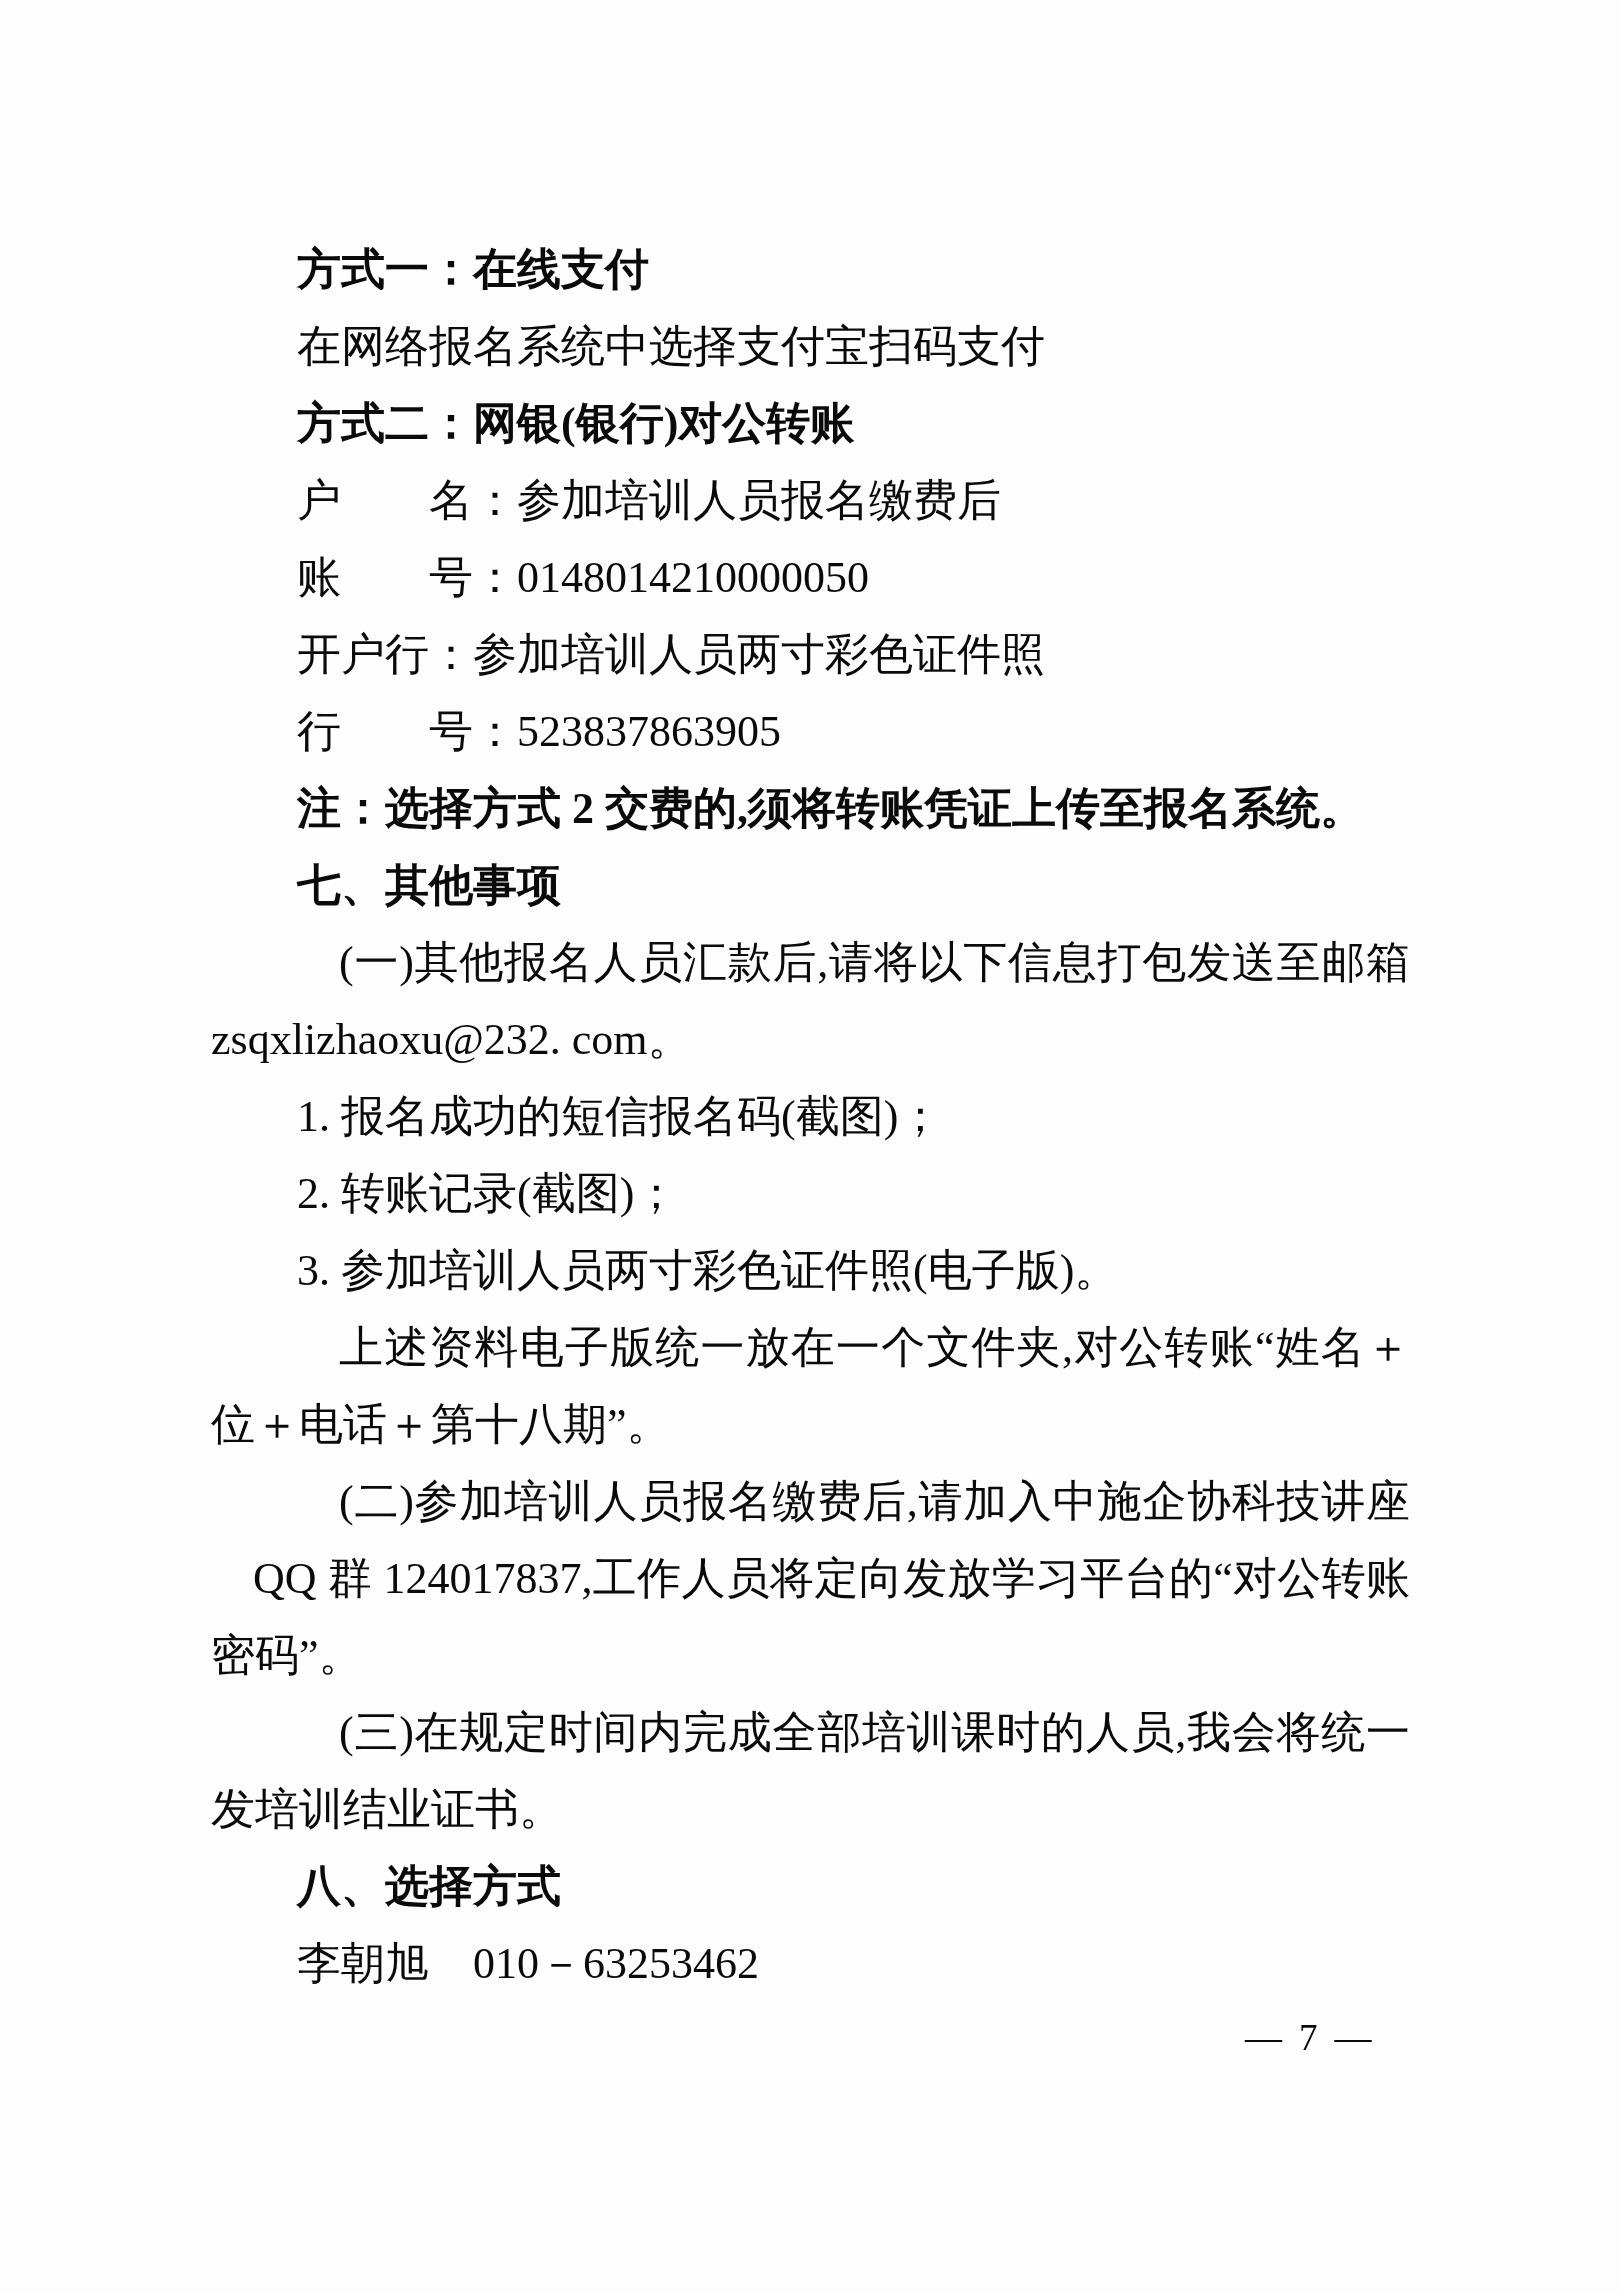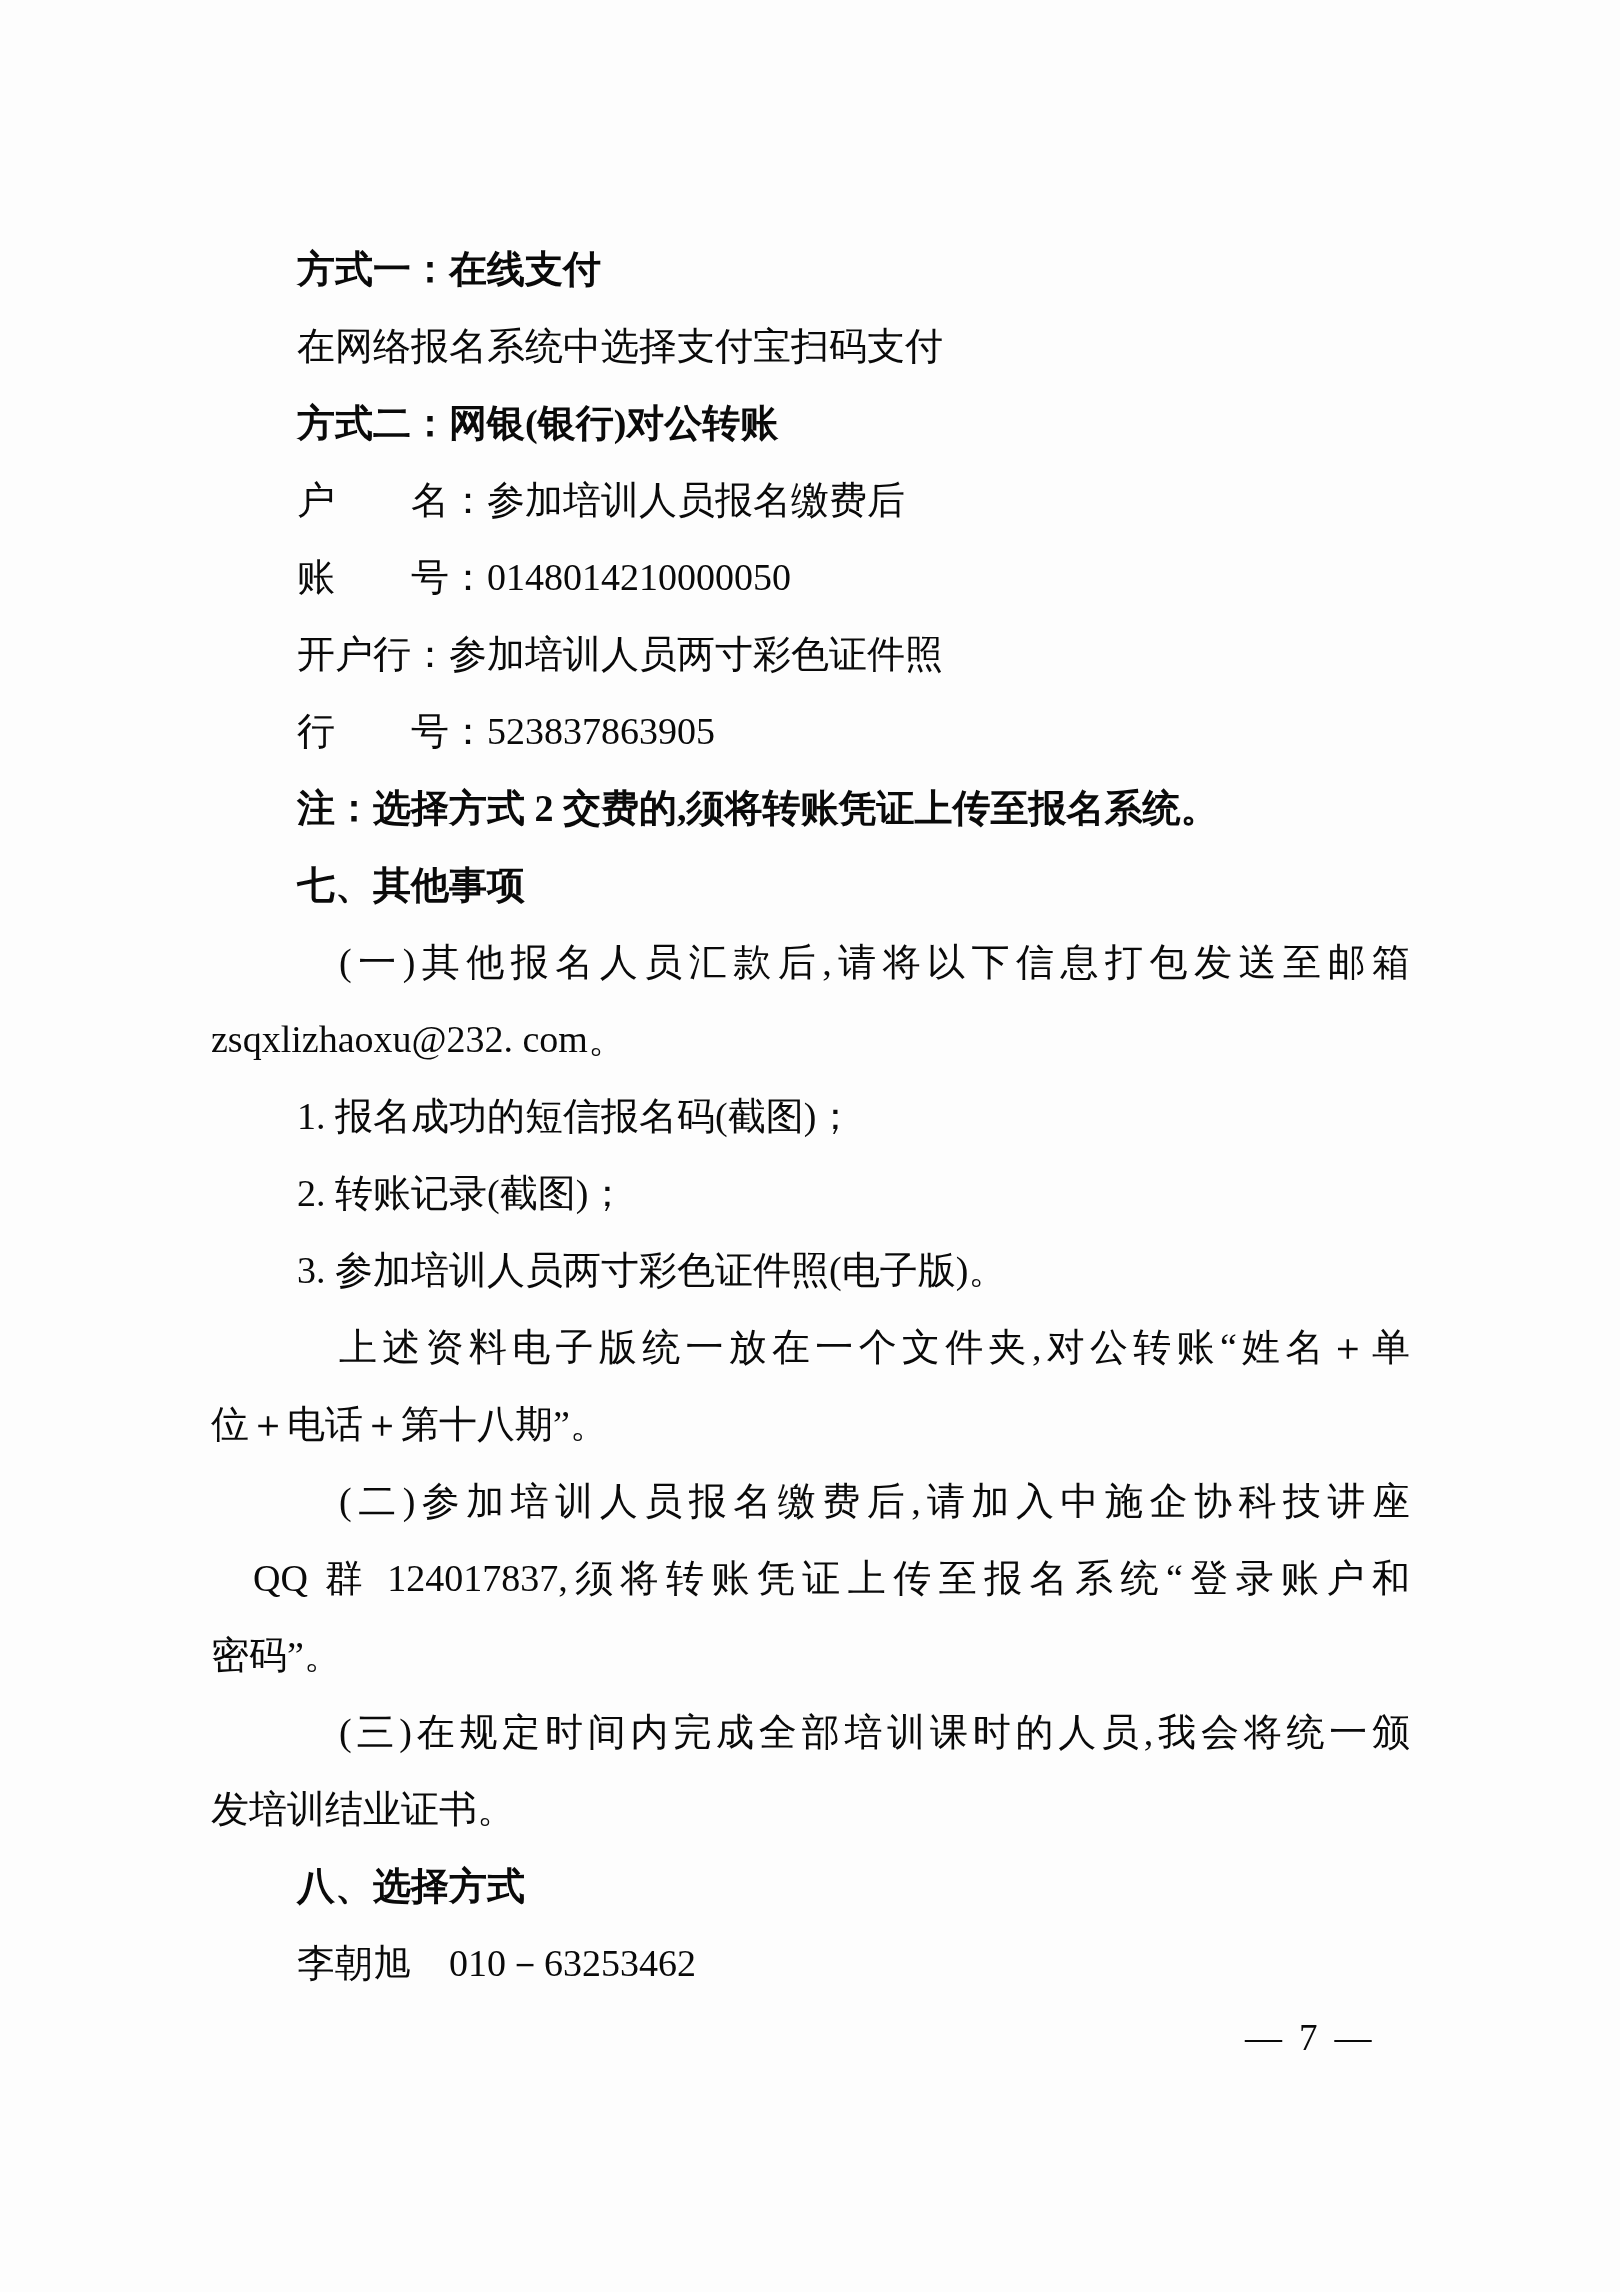--- a/index.html
+++ b/index.html
@@ -17,21 +17,21 @@
     font-family: "Liberation Serif", "DejaVu Serif", serif;
     overflow: hidden;
   }
   .content {
     position: absolute;
     left: 211px;
     top: 231px;
     width: 1199px;
   }
   .line {
-    font-size: 38px;
+    font-size: 44px;
     line-height: 77px;
     height: 77px;
     white-space: nowrap;
     text-align: left;
   }
   .line.bold {
     font-weight: 700;
   }
   .line.indent {
     padding-left: 86px;
@@ -68,21 +68,21 @@
       <div class="line bold indent">注：选择方式 2 交费的,须将转账凭证上传至报名系统。</div>
       <div class="line bold indent">七、其他事项</div>
       <div class="line indent justify">(一)其他报名人员汇款后,请将以下信息打包发送至邮箱</div>
       <div class="line">zsqxlizhaoxu@232. com。</div>
       <div class="line indent">1. 报名成功的短信报名码(截图)；</div>
       <div class="line indent">2. 转账记录(截图)；</div>
       <div class="line indent">3. 参加培训人员两寸彩色证件照(电子版)。</div>
       <div class="line indent justify">上述资料电子版统一放在一个文件夹,对公转账“姓名＋单</div>
       <div class="line">位＋电话＋第十八期”。</div>
       <div class="line indent justify">(二)参加培训人员报名缴费后,请加入中施企协科技讲座</div>
-      <div class="line justify">QQ 群 124017837,须将转账凭证上传至报名系统“登录账户和</div>
+      <div class="line justify">QQ 群 124017837,工作人员将定向发放学习平台的“对公转账</div>
       <div class="line">密码”。</div>
       <div class="line indent justify">(三)在规定时间内完成全部培训课时的人员,我会将统一颁</div>
       <div class="line">发培训结业证书。</div>
       <div class="line bold indent">八、选择方式</div>
       <div class="line indent">李朝旭　010－63253462</div>
     </div>
   <div class="page-number">— 7 —</div>
 </div>
 
 

